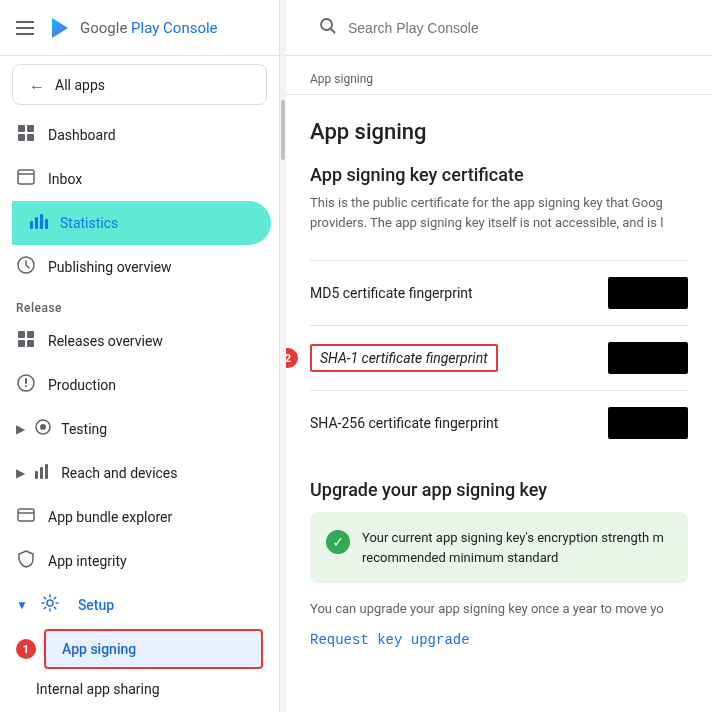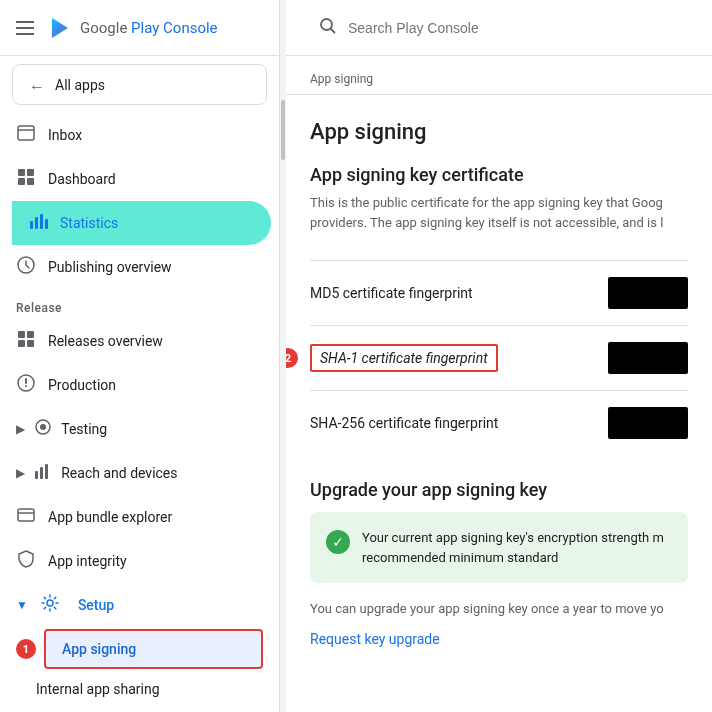--- a/index.html
+++ b/index.html
@@ -298,20 +298,21 @@
       font-size: 13px;
       color: #5f6368;
       line-height: 1.5;
       margin-bottom: 12px;
     }
     .request-link {
       font-size: 14px;
       color: #1a73e8;
       cursor: pointer;
       text-decoration: none;
+      font-family: Liberation Mono, monospace;
     }
 
     
     .layout-wrapper {
       display: flex;
       height: 100%;
     }
 
     .content-scroll {
       flex: 1;
@@ -353,36 +354,36 @@
 
     <div class="all-apps-btn">
       <span class="back-arrow">←</span>
       <span>All apps</span>
     </div>
 
     <div>
       <div class="nav-item">
         <span class="nav-icon">
           <svg width="20" height="20" viewBox="0 0 20 20" fill="none">
-              <rect x="2" y="3" width="16" height="14" rx="2" stroke="#5f6368" stroke-width="1.5" fill="none"></rect>
-              <path d="M2 7h16" stroke="#5f6368" stroke-width="1.5"></path>
-            </svg>
-        </span>
-        <span>Inbox</span>
-      </div>
-      <div class="nav-item">
-        <span class="nav-icon">
-          <svg width="20" height="20" viewBox="0 0 20 20" fill="none">
               <rect x="2" y="2" width="7" height="7" rx="1" fill="#5f6368"></rect>
               <rect x="11" y="2" width="7" height="7" rx="1" fill="#5f6368"></rect>
               <rect x="2" y="11" width="7" height="7" rx="1" fill="#5f6368"></rect>
               <rect x="11" y="11" width="7" height="7" rx="1" fill="#5f6368"></rect>
             </svg>
         </span>
         <span>Dashboard</span>
+      </div>
+      <div class="nav-item">
+        <span class="nav-icon">
+          <svg width="20" height="20" viewBox="0 0 20 20" fill="none">
+              <rect x="2" y="3" width="16" height="14" rx="2" stroke="#5f6368" stroke-width="1.5" fill="none"></rect>
+              <path d="M2 7h16" stroke="#5f6368" stroke-width="1.5"></path>
+            </svg>
+        </span>
+        <span>Inbox</span>
       </div>
       <div class="nav-item active">
         <span class="nav-icon">
           <svg width="20" height="20" viewBox="0 0 20 20" fill="none">
               <rect x="2" y="10" width="3" height="8" rx="1" fill="#1a73e8"></rect>
               <rect x="7" y="6" width="3" height="12" rx="1" fill="#1a73e8"></rect>
               <rect x="12" y="3" width="3" height="15" rx="1" fill="#1a73e8"></rect>
               <rect x="17" y="8" width="3" height="10" rx="1" fill="#1a73e8"></rect>
             </svg>
         </span>

